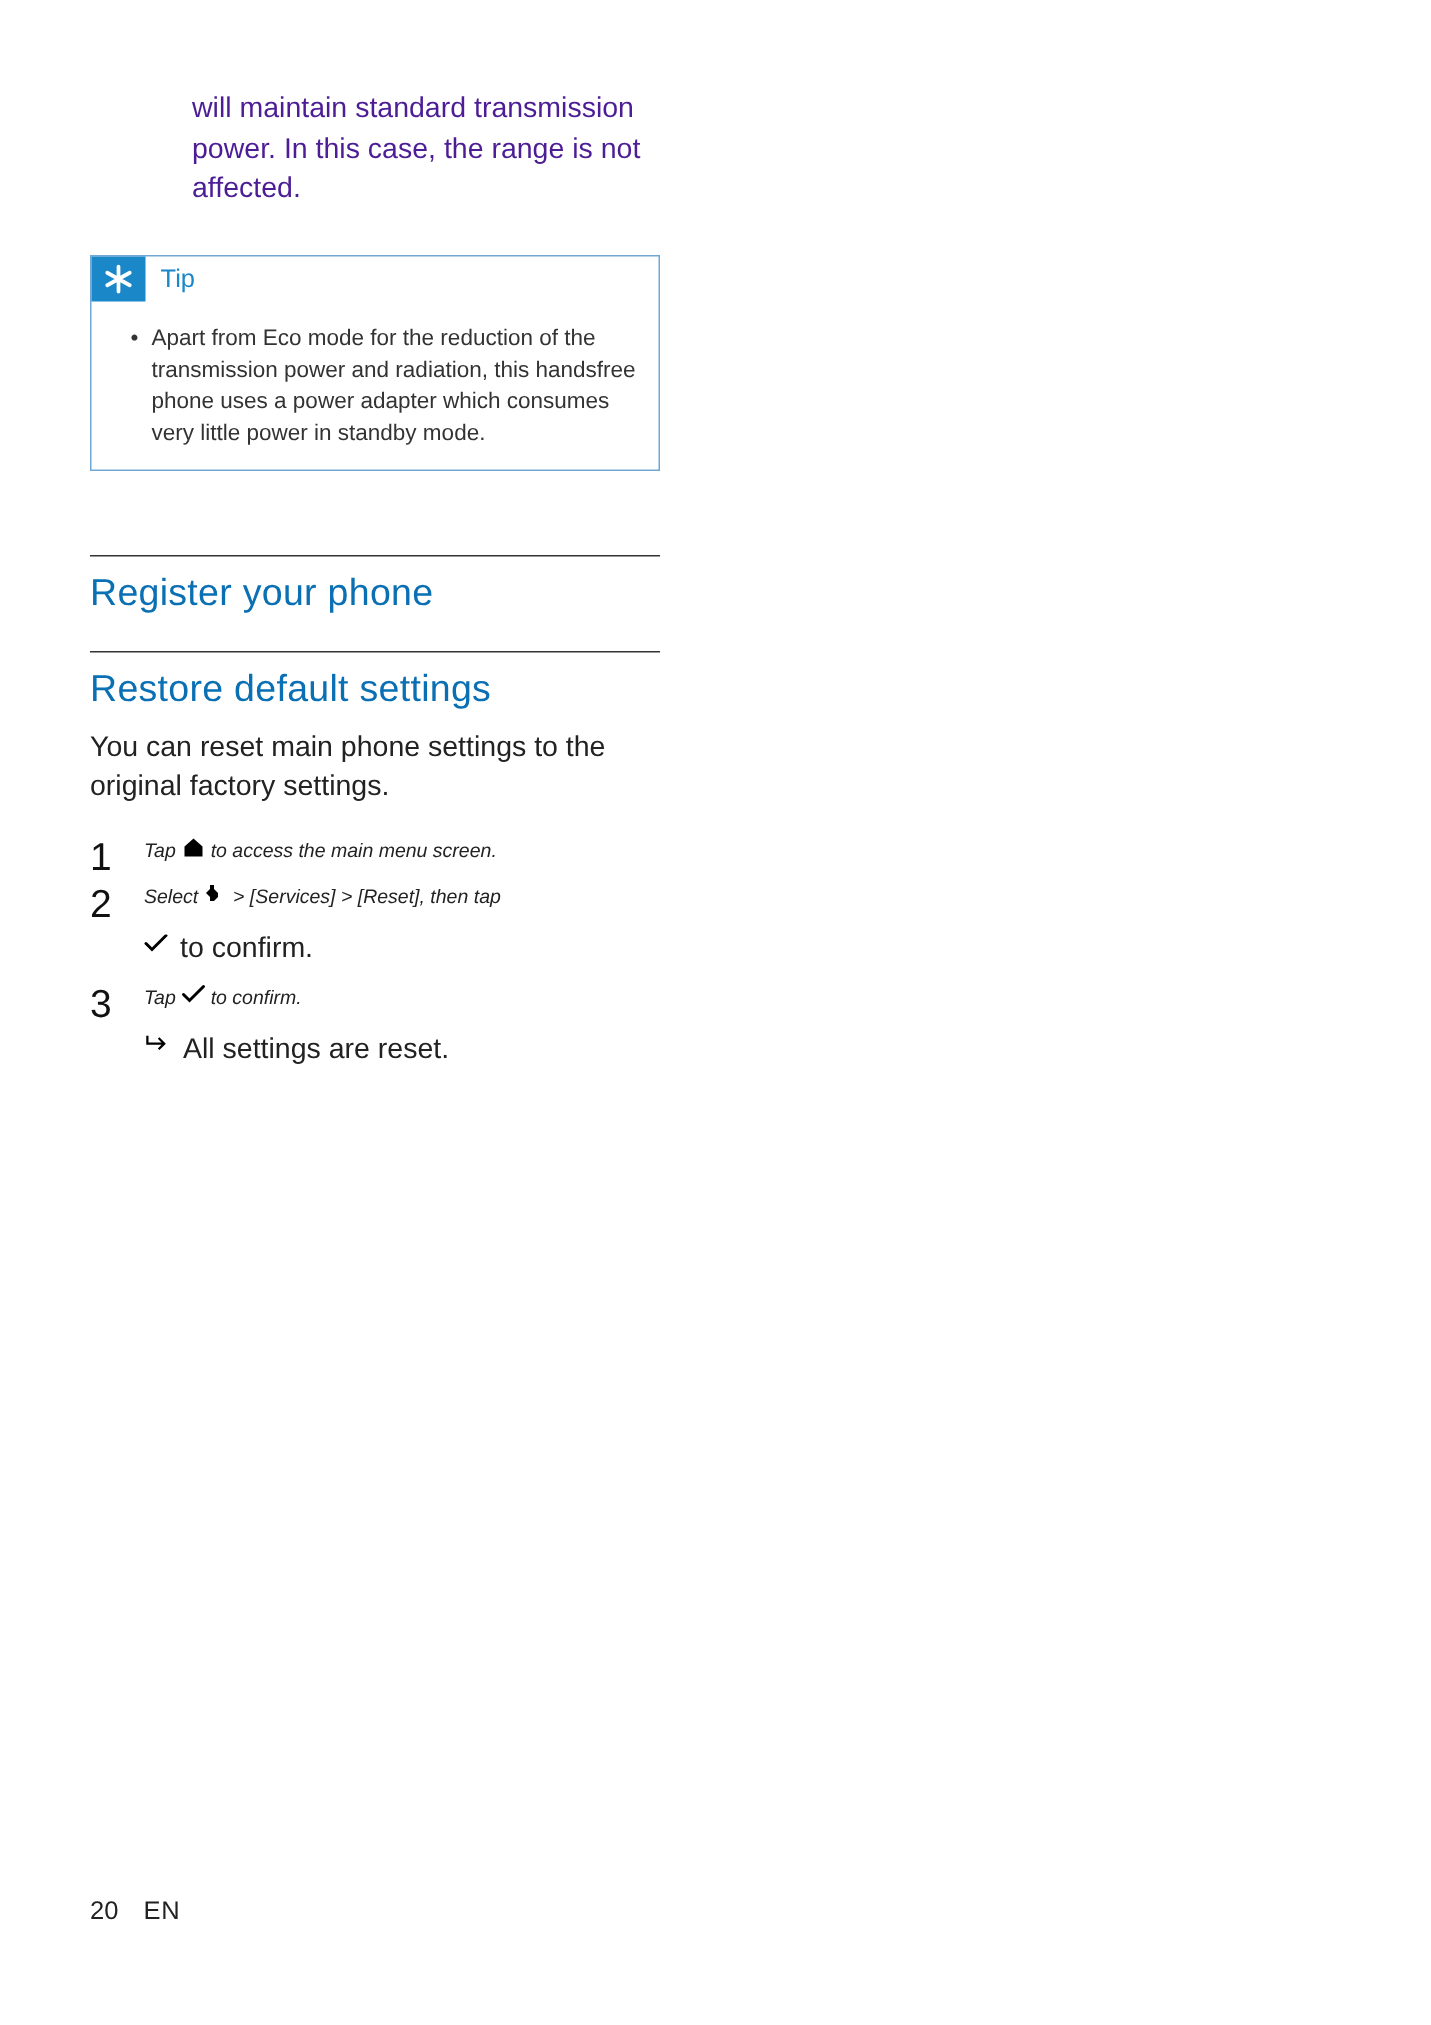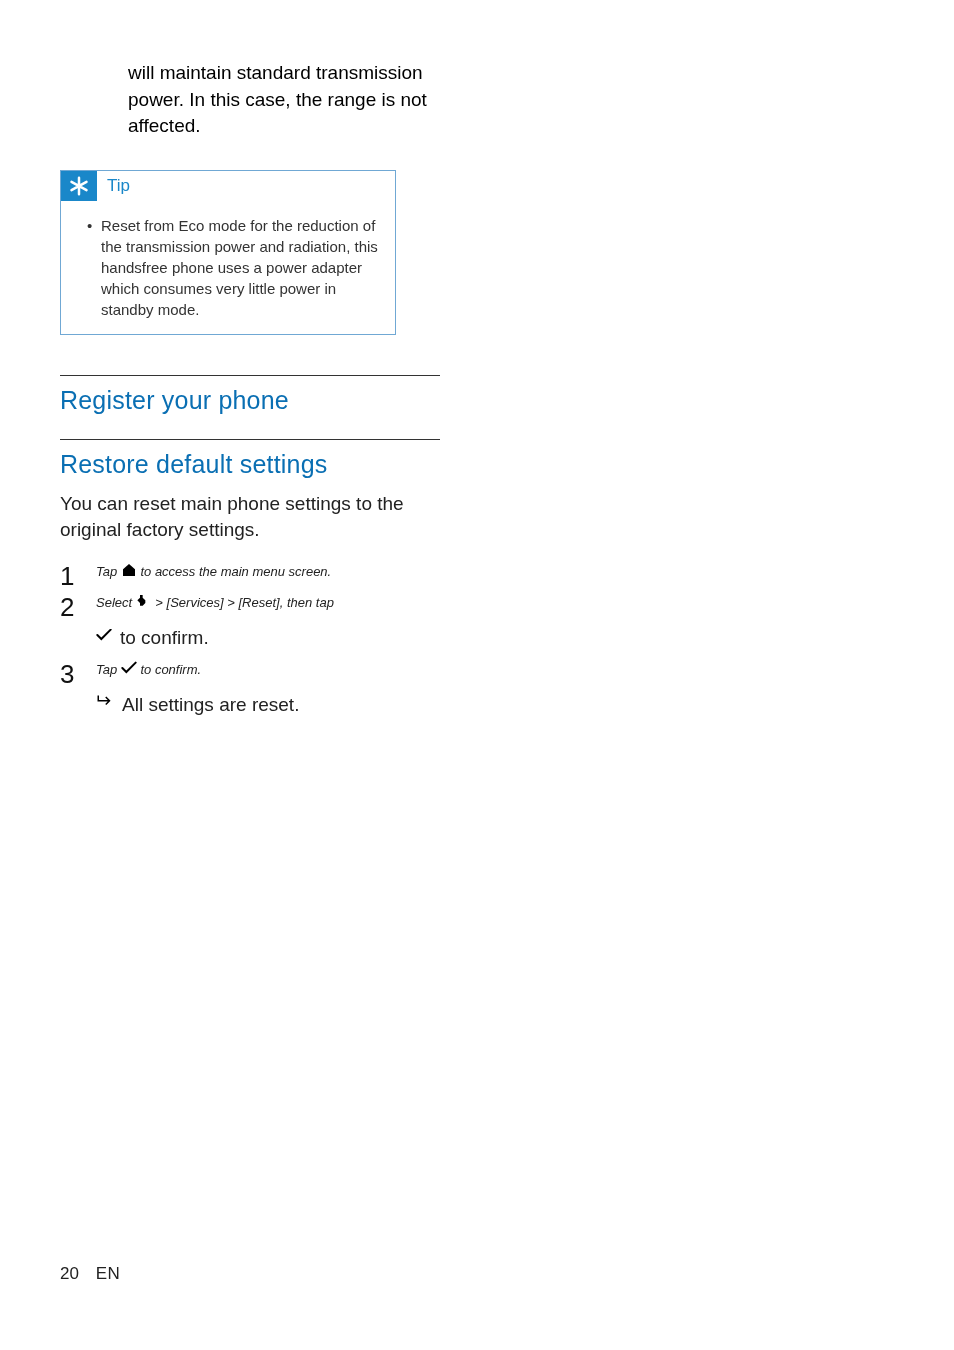--- a/index.html
+++ b/index.html
@@ -1,20 +1,20 @@
 <!DOCTYPE html>
 <html><head>
 <meta charset="utf-8">
 <style>
   * { box-sizing: border-box; margin: 0; padding: 0; }
   html, body { width: 954px; height: 1350px; background: #fff; font-family: "Gill Sans", "Gill Sans MT", "Trebuchet MS", sans-serif; color: #222; }
   .page { position: relative; width: 954px; height: 1350px; padding: 60px 60px 40px 60px; }
   .col { width: 380px; margin-left: 0; }
-  .trail { margin-left: 68px; font-size: 19px; line-height: 1.4; color: #000000; font-weight: 300; margin-bottom: 30px; }
-  .tipbox { border: 1px solid #70a8d4; width: 336px; margin-bottom: 40px; }
+  .trail { margin-left: 68px; font-size: 19px; line-height: 1.4; color: #4c1d95; font-weight: 300; margin-bottom: 30px; }
+  .tipbox { border: 1px solid #70a8d4; width: 380px; margin-bottom: 56px; }
   .tiphead { display: flex; align-items: center; }
   .tipiconwrap { background: #1a87c9; width: 36px; height: 30px; display: flex; align-items: center; justify-content: center; }
   .tipiconwrap svg { width: 20px; height: 20px; fill: #fff; }
   .tiplabel { font-size: 17px; color: #1a87c9; padding-left: 10px; font-weight: 400; }
   .tipbody { padding: 14px 14px 14px 26px; font-size: 15px; line-height: 1.4; color: #333; font-weight: 300; }
   .tipbody .bullet { display: flex; }
   .tipbody .dot { width: 14px; flex: 0 0 14px; text-align: left; color: #333; }
   .hr { border: none; border-top: 1px solid #333; width: 380px; margin-top: 10px; margin-bottom: 10px; }
   .h2 { color: #0a6fb3; font-size: 25px; font-weight: 400; margin: 8px 0 12px 0; letter-spacing: 0.2px; }
   .para { font-size: 19px; line-height: 1.4; font-weight: 300; margin-bottom: 18px; }
@@ -50,21 +50,21 @@
         <div class="tipiconwrap">
           <svg viewBox="0 0 24 24">
               <path d="M12 2v20M3 7l18 10M3 17L21 7" stroke="#fff" stroke-width="3" stroke-linecap="round"></path>
             </svg>
         </div>
         <div class="tiplabel">Tip</div>
       </div>
       <div class="tipbody">
         <div class="bullet">
           <div class="dot">•</div>
-          <div>Reset from Eco mode for the reduction of the transmission power and radiation, this handsfree phone uses a power adapter which consumes very little power in standby mode.</div>
+          <div>Apart from Eco mode for the reduction of the transmission power and radiation, this handsfree phone uses a power adapter which consumes very little power in standby mode.</div>
         </div>
       </div>
     </div>
 
     <hr class="hr">
     <h2 class="h2">Register your phone</h2>
 
     <hr class="hr2">
     <h2 class="h2">Restore default settings</h2>
     <p class="para">You can reset main phone settings to the original factory settings.</p>

